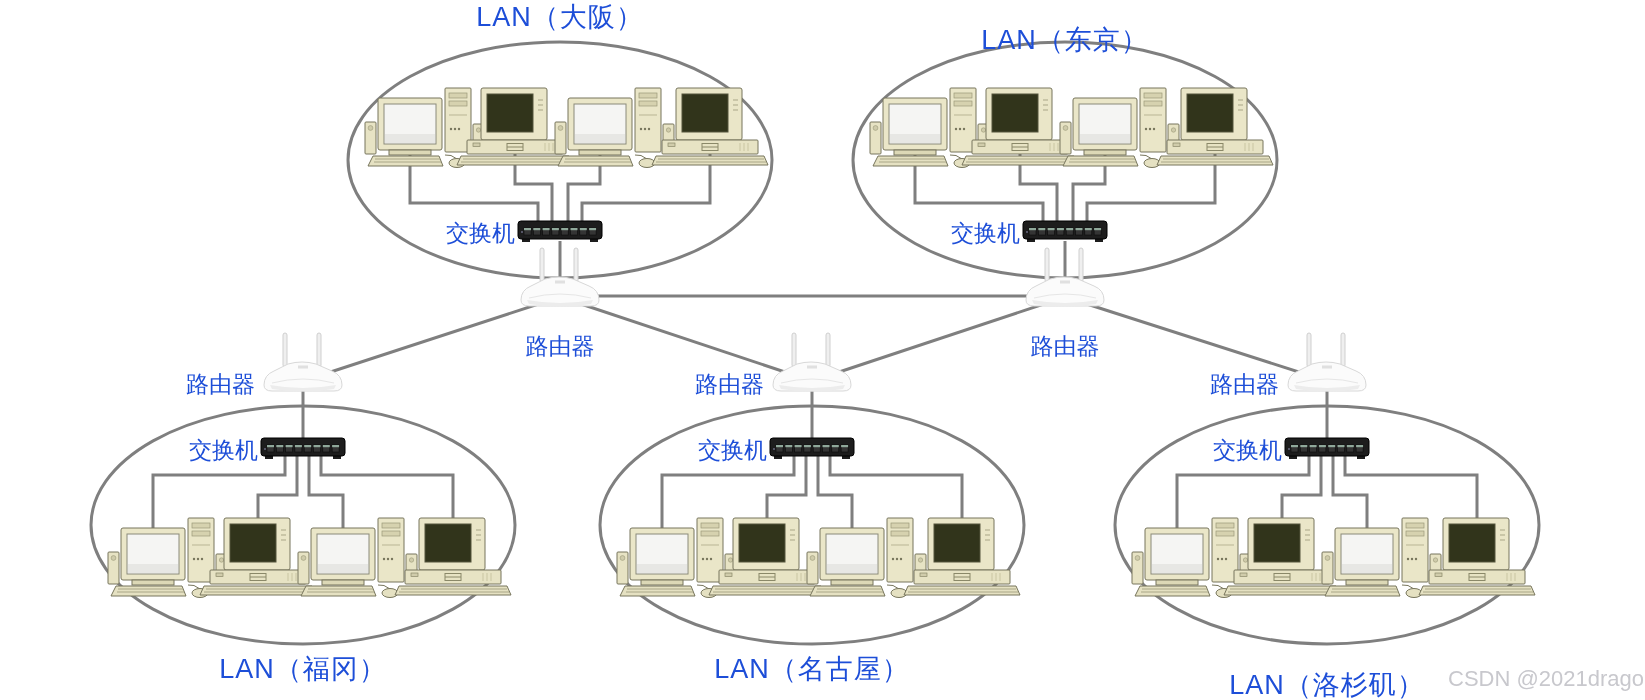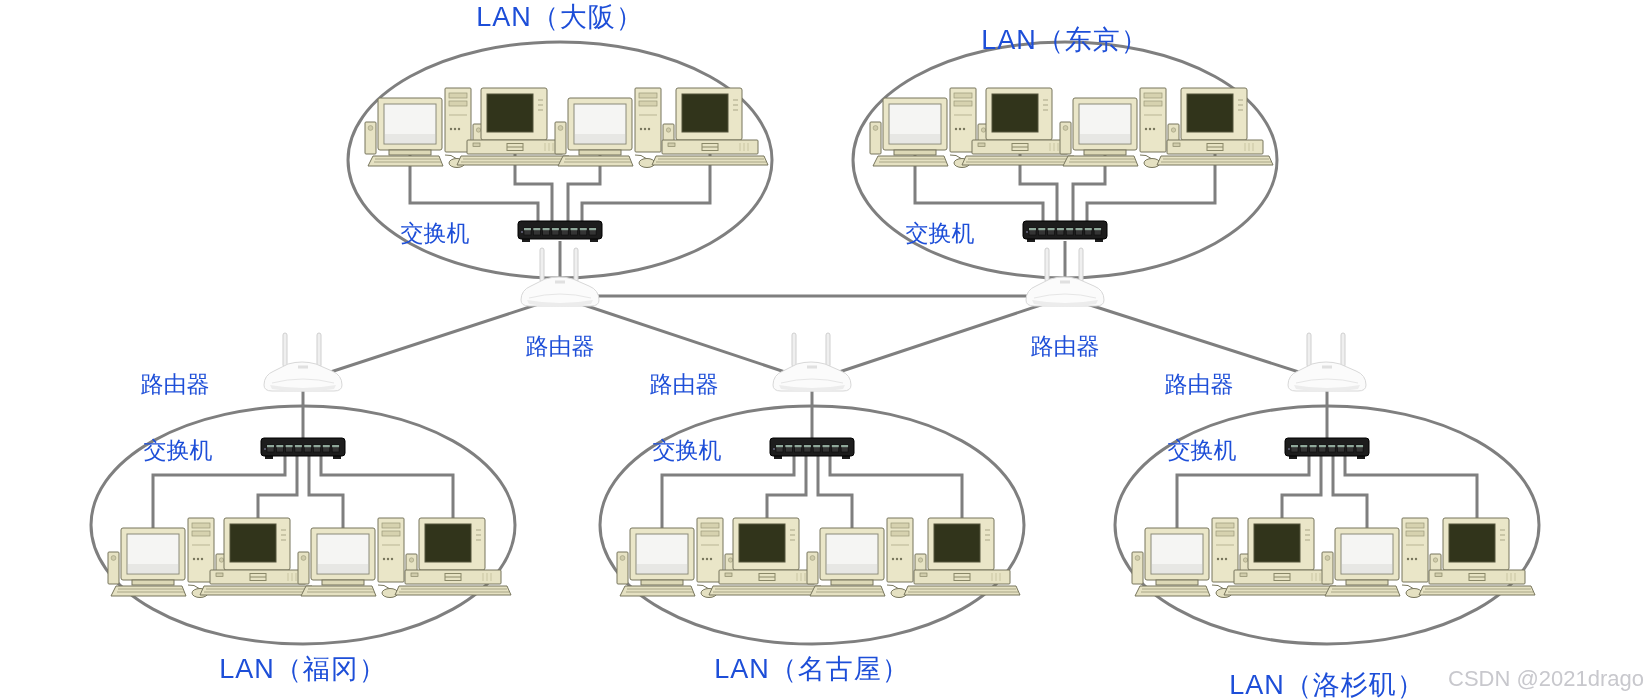--- a/index.html
+++ b/index.html
@@ -22,21 +22,21 @@
     text-align:center;
     font-size:27px;
     height:34px;line-height:34px;
     letter-spacing:1px;
   }
   .dev-lbl{
     width:160px;
     font-size:23px;
     height:28px;line-height:28px;
   }
-  .right-al{text-align:center;}
+  .right-al{text-align:right;}
   .center-al{text-align:center;width:200px;}
   .watermark{
     position:absolute;
     left:1448px;top:666px;
     font-family:"Liberation Sans", sans-serif;
     font-size:22px;
     color:#c8c8cd;
     white-space:nowrap;
   }
 </style>

